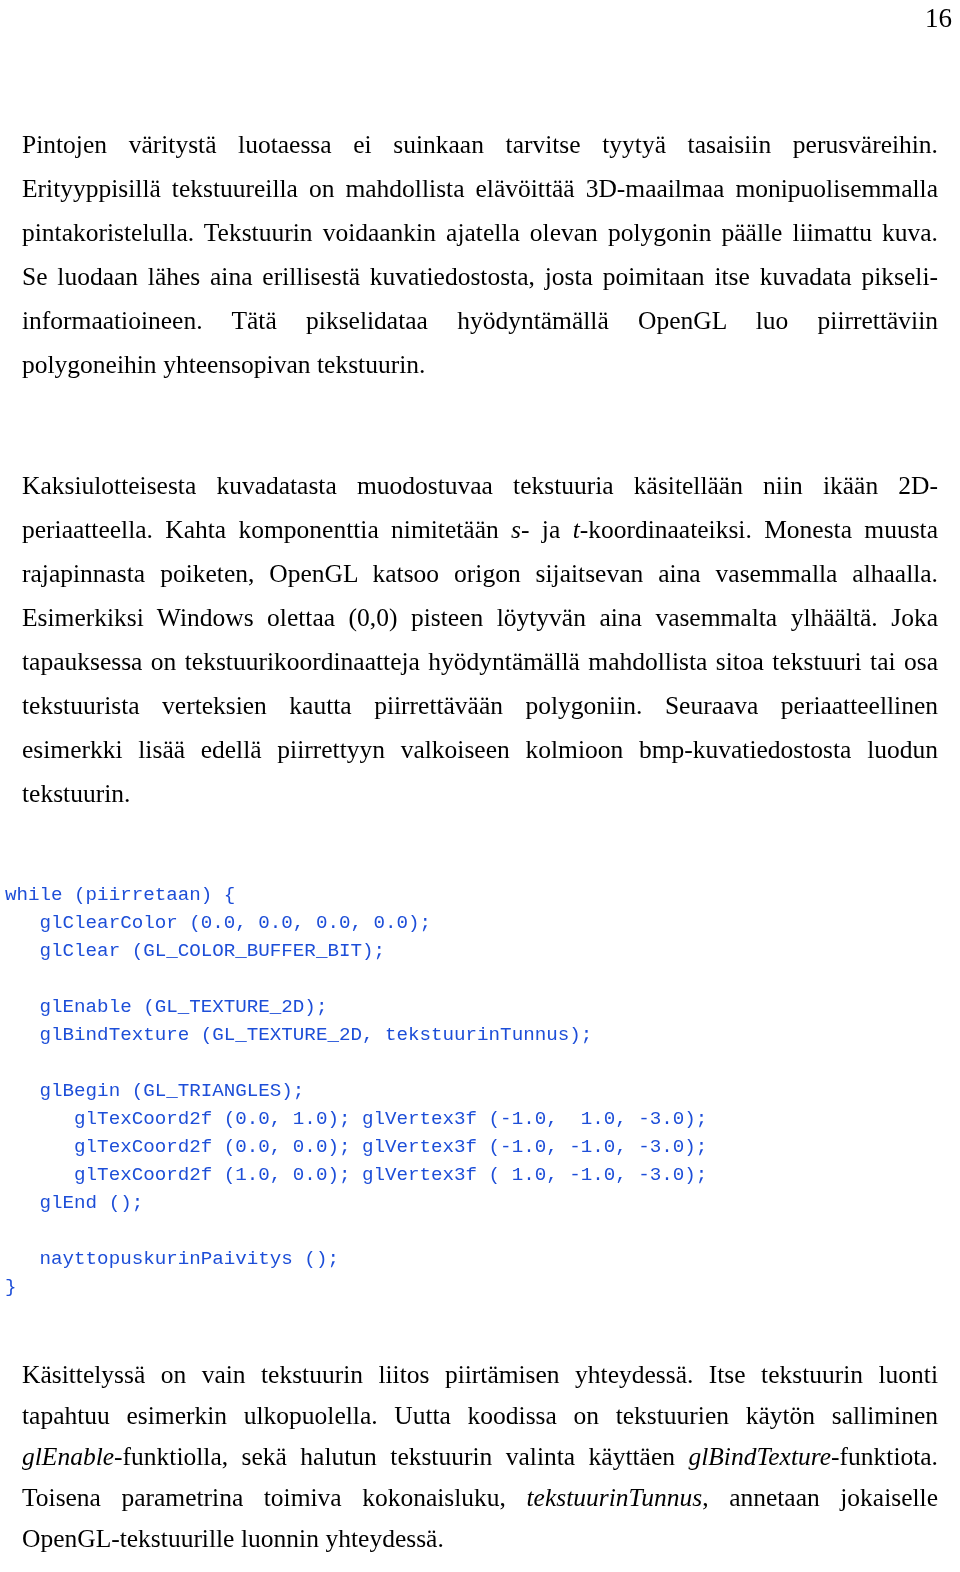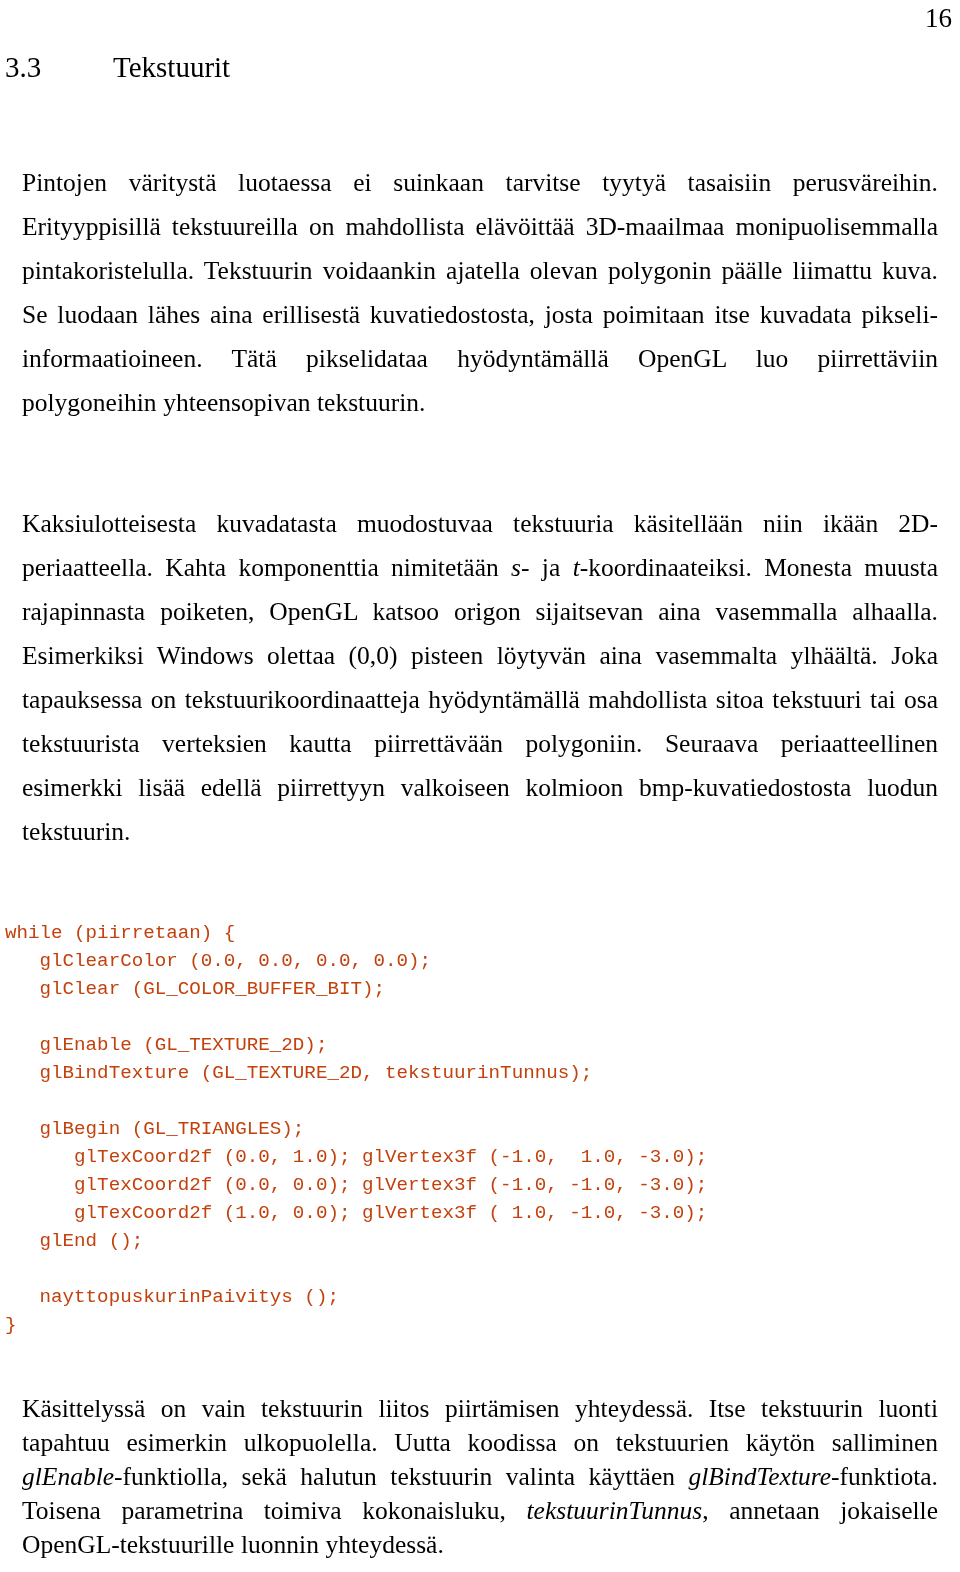--- a/index.html
+++ b/index.html
@@ -49,50 +49,49 @@
   .para {
     font-size: 25.5px;
     line-height: 44px;
     text-align: justify;
     text-justify: inter-word;
     margin: 17px;
     hyphens: none;
     word-spacing: 0.2px;
   }
   .para.tight {
-    line-height: 34px;
+    line-height: 41px;
   }
   .gap-after-heading { height: 58px; }
   .gap-para { height: 43px; }
   .gap-before-code { height: 48px; }
   .gap-after-code { height: 36px; }
 
   .code {
     font-family: "Liberation Mono", "DejaVu Sans Mono", monospace;
     font-size: 19.2px;
     line-height: 28px;
     white-space: pre;
     margin: 0;
     letter-spacing: 0px;
-    color: #c2410c;
+    color: #1d4ed8;
   }
   i, .it {
     font-style: italic;
   }
 </style>
 </head>
 <body>
 
 <div class="page">
 
   <div class="page-number">16</div>
 
   <div class="content">
 
-    <div class="heading"><span class="num">3.3</span><span>Tekstuurit</span></div>
 
     <div class="gap-after-heading"></div>
 
     <p class="para">Pintojen väritystä luotaessa ei suinkaan tarvitse tyytyä tasaisiin perusväreihin. Erityyppisillä tekstuureilla on mahdollista elävöittää 3D-maailmaa monipuolisemmalla pintakoristelulla. Tekstuurin voidaankin ajatella olevan polygonin päälle liimattu kuva. Se luodaan lähes aina erillisestä kuvatiedostosta, josta poimitaan itse kuvadata pikseli-informaatioineen. Tätä pikselidataa hyödyntämällä OpenGL luo piirrettäviin polygoneihin yhteensopivan tekstuurin.</p>
 
     <div class="gap-para"></div>
 
     <p class="para"><span>Kaksiulotteisesta kuvadatasta muodostuvaa tekstuuria käsitellään niin ikään 2D-periaatteella. Kahta komponenttia nimitetään </span><i>s</i><span>- ja </span><i>t</i><span>-koordinaateiksi. Monesta muusta rajapinnasta poiketen, OpenGL katsoo origon sijaitsevan aina vasemmalla alhaalla. Esimerkiksi Windows olettaa (0,0) pisteen löytyvän aina vasemmalta ylhäältä. Joka tapauksessa on tekstuurikoordinaatteja hyödyntämällä mahdollista sitoa tekstuuri tai osa tekstuurista verteksien kautta piirrettävään polygoniin. Seuraava periaatteellinen esimerkki lisää edellä piirrettyyn valkoiseen kolmioon bmp-kuvatiedostosta luodun tekstuurin.</span></p>
 
     <div class="gap-before-code"></div>

